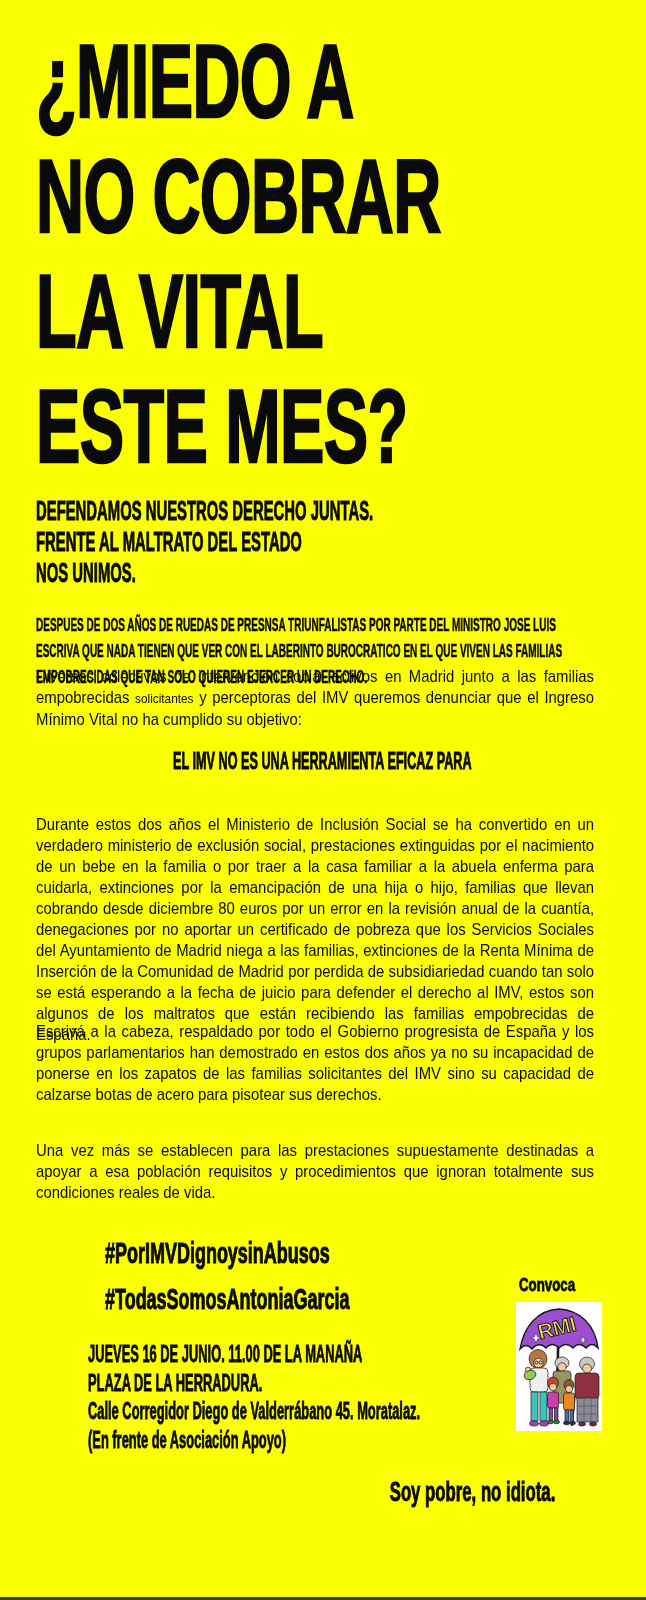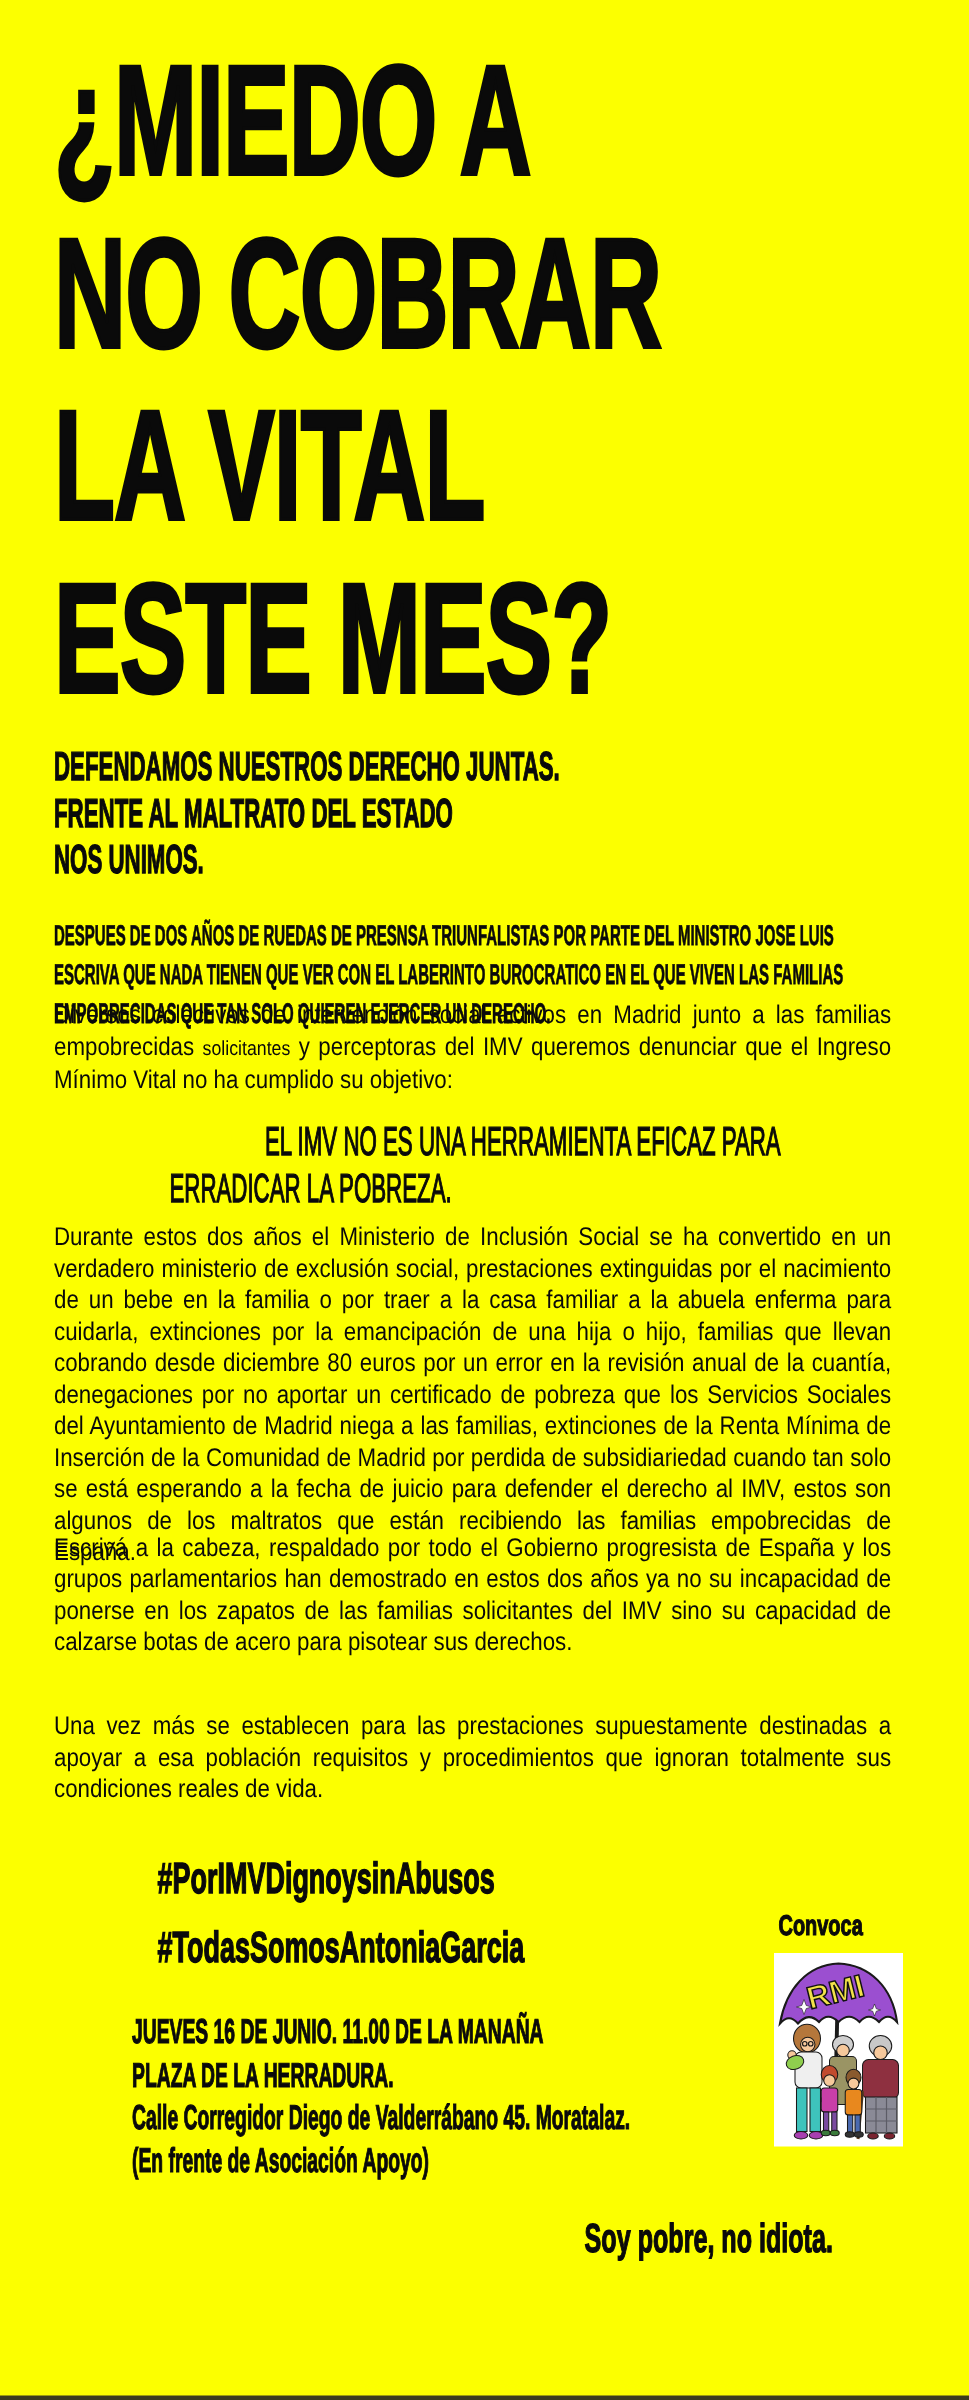--- a/index.html
+++ b/index.html
@@ -49,21 +49,21 @@
     font-size:17px;line-height:21px;text-align:justify;font-weight:400;
   }
   .intro{top:666px;}
   .small-word{font-size:13.5px;}
   .p2{top:814px;}
   .p3{top:1021px;}
   .p4{top:1140px;}
 
   
   .claim{left:36px;top:746px;width:558px;}
-  .claim-line{display:block;text-align:left;font-size:27px;line-height:31px;font-weight:400;}
+  .claim-line{display:block;text-align:right;font-size:23px;line-height:31px;font-weight:700;}
   .claim-line > span{
     display:inline-block;white-space:nowrap;
     transform:scaleX(0.55);transform-origin:50% 0;
     -webkit-text-stroke:0.9px var(--text);
   }
 
   
   .hashtags{left:92px;top:1230px;margin-left:13px;}
   .tag-line{
     display:block;font-size:29px;line-height:46px;font-weight:700;white-space:nowrap;
@@ -114,21 +114,20 @@
 <div class="abs lead">
   <div class="lead-inner">DESPUES DE DOS AÑOS DE RUEDAS DE PRESNSA TRIUNFALISTAS POR PARTE DEL MINISTRO JOSE LUIS ESCRIVA QUE NADA TIENEN QUE VER CON EL LABERINTO BUROCRATICO EN EL QUE VIVEN LAS FAMILIAS EMPOBRECIDAS QUE TAN SOLO QUIEREN EJERCER UN DERECHO.</div>
 </div>
 
 <div class="abs bodyp intro">
   <div class="bodyp-inner"><span>Diversos colectivos de intervención social activos en Madrid junto a las familias empobrecidas </span><span class="small-word">solicitantes</span><span> y perceptoras del IMV queremos denunciar que el Ingreso Mínimo Vital no ha cumplido su objetivo:</span></div>
 </div>
 
 <div class="abs claim">
   <span class="claim-line"><span>EL IMV NO ES UNA HERRAMIENTA EFICAZ PARA</span></span>
-  <span class="claim-line"><span>ERRADICAR LA POBREZA.</span></span>
 </div>
 
 <div class="abs bodyp p2">
   <div class="bodyp-inner">Durante estos dos años el Ministerio de Inclusión Social se ha convertido en un verdadero ministerio de exclusión social, prestaciones extinguidas por el nacimiento de un bebe en la familia o por traer a la casa familiar a la abuela enferma para cuidarla, extinciones por la emancipación de una hija o hijo, familias que llevan cobrando desde diciembre 80 euros por un error en la revisión anual de la cuantía, denegaciones por no aportar un certificado de pobreza que los Servicios Sociales del Ayuntamiento de Madrid niega a las familias, extinciones de la Renta Mínima de Inserción de la Comunidad de Madrid por perdida de subsidiariedad cuando tan solo se está esperando a la fecha de juicio para defender el derecho al IMV, estos son algunos de los maltratos que están recibiendo las familias empobrecidas de España.</div>
 </div>
 
 <div class="abs bodyp p3">
   <div class="bodyp-inner">Escrivá a la cabeza, respaldado por todo el Gobierno progresista de España y los grupos parlamentarios han demostrado en estos dos años ya no su incapacidad de ponerse en los zapatos de las familias solicitantes del IMV sino su capacidad de calzarse botas de acero para pisotear sus derechos.</div>
 </div>
 

